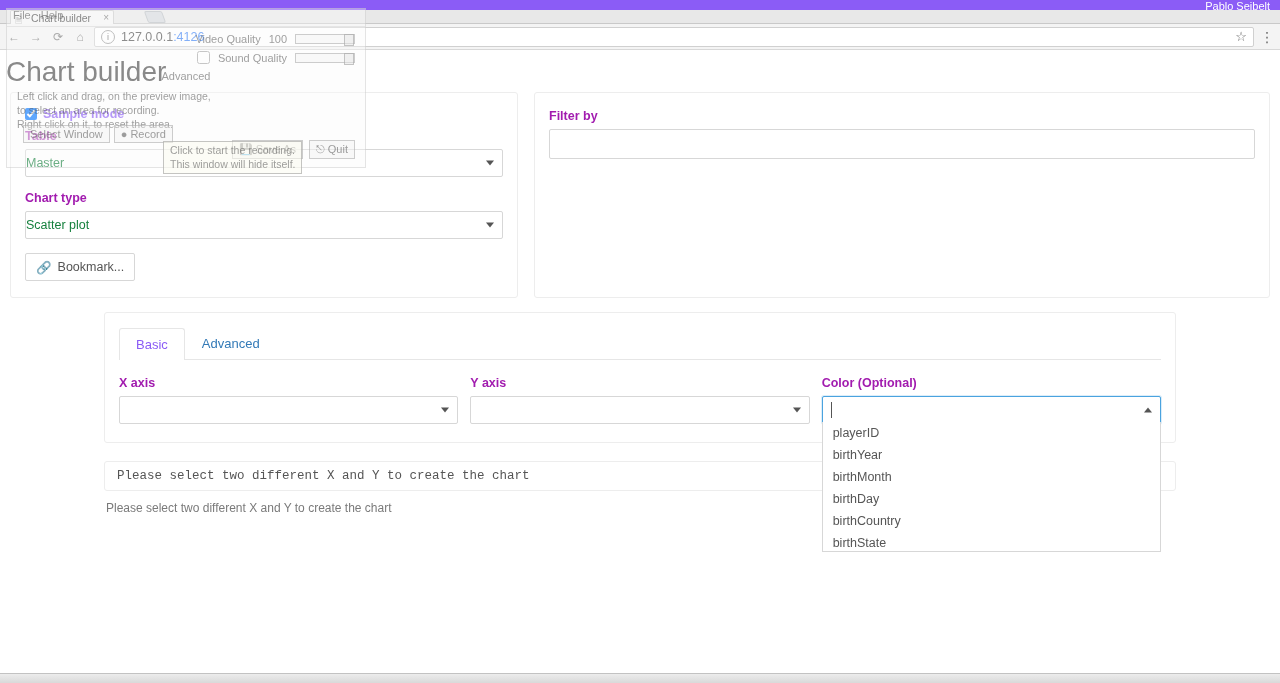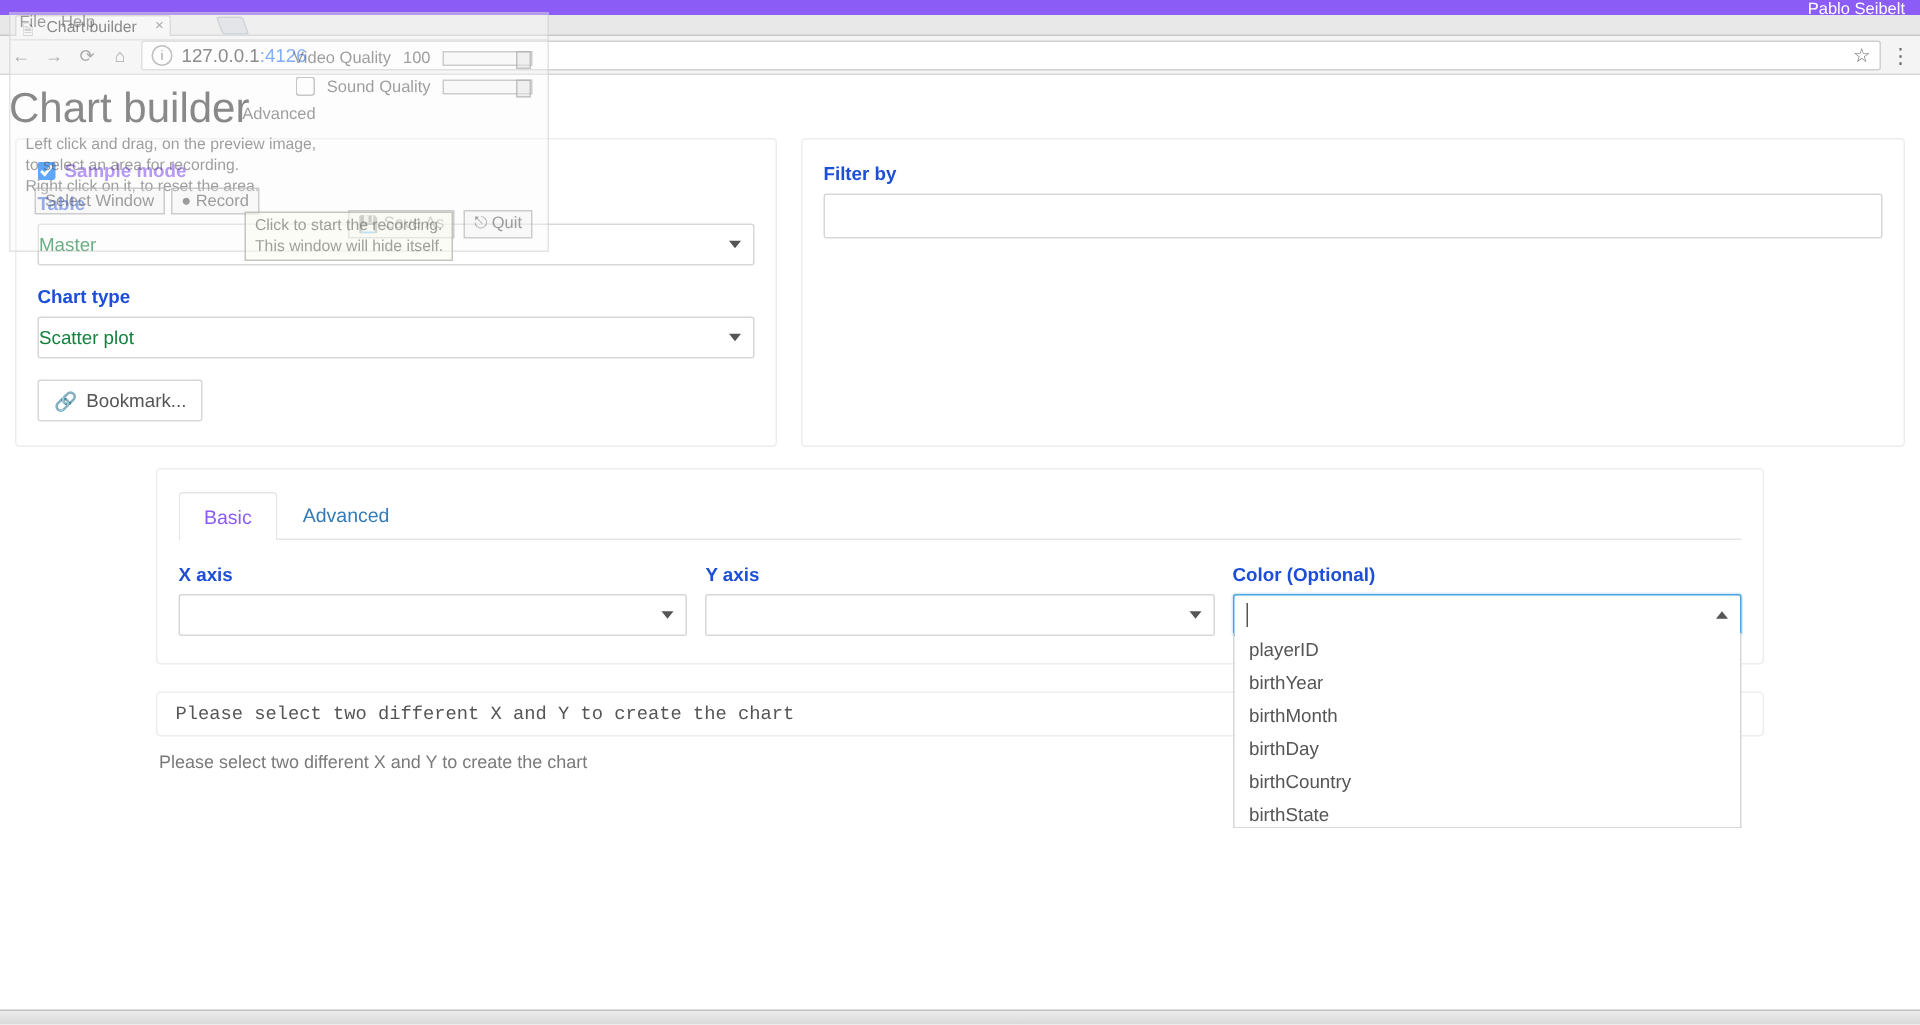--- a/index.html
+++ b/index.html
@@ -32,21 +32,21 @@
 
   .two-col { display: flex; gap: 16px; padding: 0 6px; }
   .card { background: #fff; border: 1px solid #ededed; border-radius: 3px; padding: 10px 14px 16px; }
   .card.left { width: 508px; }
   .card.right { flex: 1; }
 
   .row-checkbox { display: flex; align-items: center; gap: 6px; margin: 4px 0 8px; }
   .row-checkbox input { width: 12px; height: 12px; }
   .row-checkbox label { font-size: 12.5px; color: #8b5cf6; font-weight: 600; }
 
-  .field-label { font-size: 12.5px; font-weight: 600; color: #1d4ed8; margin: 6px 0 6px; display: block; }
+  .field-label { font-size: 12.5px; font-weight: 600; color: #a21caf; margin: 6px 0 6px; display: block; }
 
   .select { position: relative; height: 28px; border: 1px solid #d7d7d7; border-radius: 2px; background: #fff; display: flex; align-items: center; padding: 0 28px 0 0; font-size: 12.5px; color: #15803d; }
   .select .caret { position: absolute; right: 8px; top: 50%; transform: translateY(-50%); width: 0; height: 0; border-left: 4px solid transparent; border-right: 4px solid transparent; border-top: 5px solid #555; }
   .select.focused { border-color: #4aa3df; box-shadow: 0 0 0 1px #4aa3df33; }
 
   .btn-bookmark { margin-top: 14px; display: inline-flex; align-items: center; gap: 6px; height: 28px; padding: 0 10px; border: 1px solid #d7d7d7; background: #fff; border-radius: 2px; font-size: 12.5px; color: #555; }
 
   .filter-input { width: 100%; height: 30px; border: 1px solid #d7d7d7; border-radius: 2px; padding: 0 10px; font-size: 12.5px; color: #555; }
 
   

